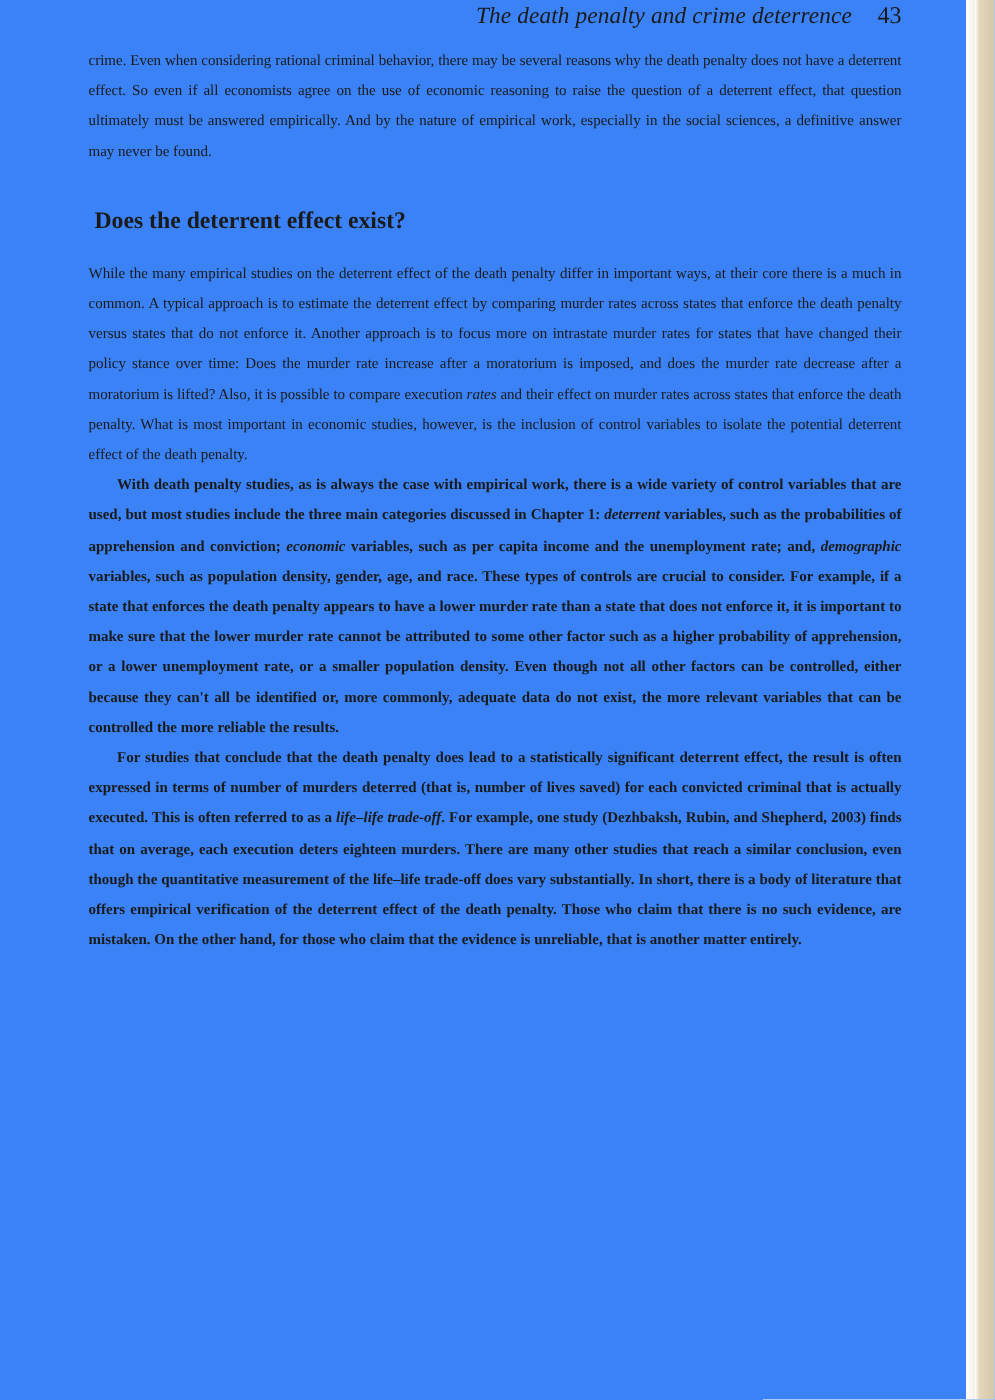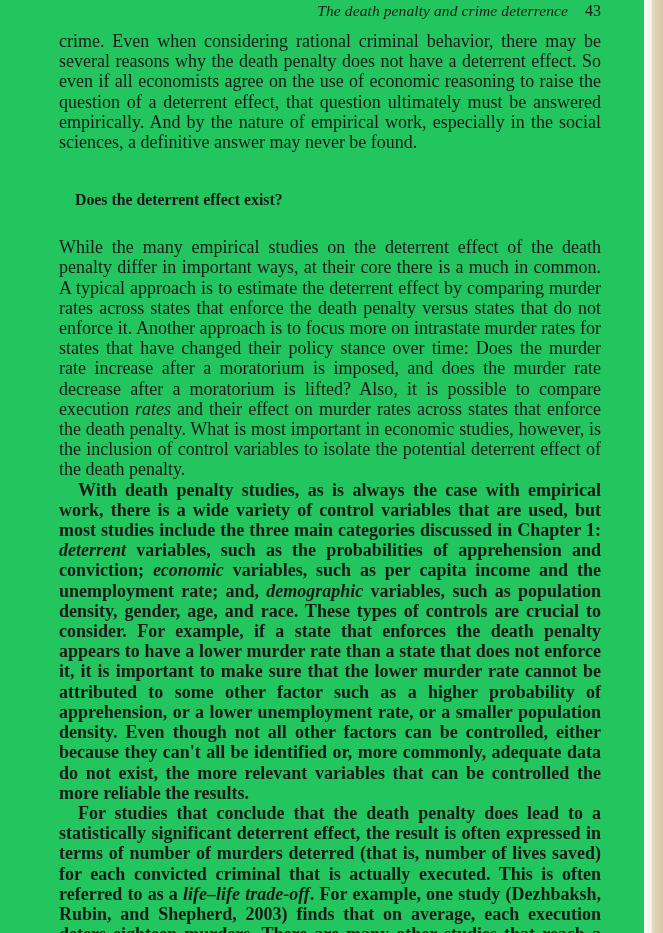--- a/index.html
+++ b/index.html
@@ -4,21 +4,21 @@
 <style>
   html, body {
     margin: 0;
     padding: 0;
     background: #ffffff;
   }
   #page {
     position: relative;
     width: 663px;
     height: 933px;
-    background: #22c55e;
+    background: #3b82f6;
     overflow: hidden;
     font-family: "Liberation Serif", "DejaVu Serif", serif;
     color: #1a1a1a;
     box-sizing: border-box;
   }
   
   #scan-edge {
     position: absolute;
     top: 0;
     right: 0;
@@ -57,37 +57,37 @@
     letter-spacing: 0.1px;
     white-space: nowrap;
   }
   .running-head .rh-folio {
     font-size: 16px;
     margin-left: 17px;
     font-style: normal;
   }
 
   p.body {
-    font-size: 18px;
+    font-size: 10px;
     line-height: 20.2px;
     text-align: justify;
     text-justify: inter-word;
     margin: 0;
     hyphens: none;
   }
   p.first { text-indent: 0; margin-top: 6px; }
   p.indent { text-indent: 19px; font-weight: bold; }
   p.noindent { text-indent: 0; }
 
   h2.section {
     font-family: "Liberation Serif", "DejaVu Serif", serif;
     font-weight: bold;
     font-size: 15.8px;
     line-height: 20px;
-    margin: 16px;
+    margin: 4px;
     padding: 0;
   }
   .gap-before-heading { height: 22px; }
   .gap-after-heading { height: 11px; }
 
   i, .ital { font-style: italic; }
 </style>
 </head>
 <body>
 

